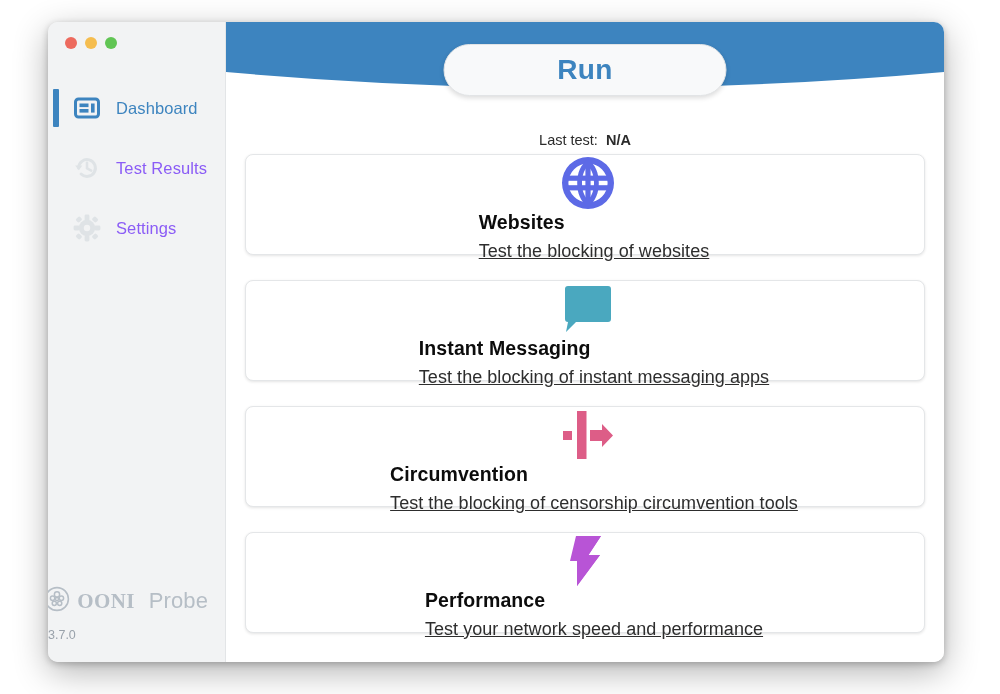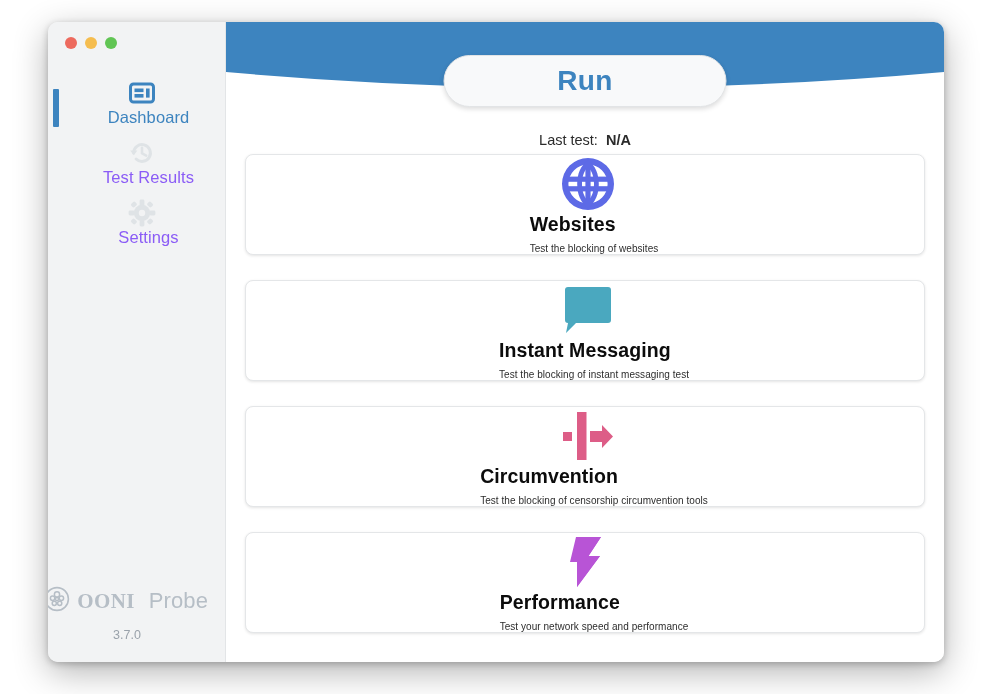--- a/index.html
+++ b/index.html
@@ -69,21 +69,20 @@
     width: 100%;
   }
 
   .nav-item {
     position: relative;
     display: flex;
     align-items: center;
     height: 60px;
     padding-left: 24px;
     cursor: default;
-    flex-direction: column;
   }
   .nav-item .bar {
     position: absolute;
     left: 5px;
     top: 11px;
     width: 6px;
     height: 38px;
     background: #3d84bf;
     border-radius: 1px;
     display: none;
@@ -105,21 +104,21 @@
   .nav-item.active .nav-label { color: #3d84bf; }
   .nav-item.dim .nav-label    { color: #8b5cf6; }
 
   
   .brand {
     position: absolute;
     bottom: 20px;
     left: 0;
     width: 178px;
     padding-right: 18px;
-    text-align: center;
+    text-align: left;
   }
   .brand-row {
     display: flex;
     align-items: center;
     justify-content: flex-end;
     gap: 7px;
   }
   .brand-word {
     font-family: "Liberation Serif", "DejaVu Serif", serif;
     font-weight: bold;
@@ -170,21 +169,20 @@
     width: 283px;
     height: 52px;
     background: #f8f9fa;
     border: 1px solid #e2e4e6;
     border-radius: 26px;
     display: flex;
     align-items: center;
     justify-content: center;
     box-shadow: 0 2px 5px rgba(0,0,0,0.14);
     cursor: pointer;
-    margin-top: 11px;
   }
   .run-label {
     font-size: 28px;
     font-weight: bold;
     color: #3d84bf;
     letter-spacing: 0.3px;
   }
 
   .last-test {
     position: absolute;
@@ -233,23 +231,24 @@
 
   .card-text { display: flex; flex-direction: column; }
   .card-title {
     font-size: 19.5px;
     font-weight: bold;
     color: #0c0c0c;
     letter-spacing: 0.1px;
     margin-bottom: 7px;
   }
   .card-desc {
-    font-size: 10px;
+    font-size: 18px;
     color: #2d2d2d;
     letter-spacing: 0.05px;
+    text-decoration: underline;
   }
 </style>
 </head>
 <body>
 
 <div class="desktop">
 
   <div class="window">
 
     <div class="sidebar">
@@ -377,21 +376,21 @@
 
         <div class="card">
           <span class="card-icon">
             <svg width="56" height="56" viewBox="0 0 56 56">
               <path d="M5 8 Q5 5 8 5 L48 5 Q51 5 51 8 L51 38 Q51 41 48 41
                        L16 41 L6 51 L8 41 Q5 41 5 38 Z" fill="#4aa8bf"></path>
             </svg>
           </span>
           <span class="card-text">
             <span class="card-title">Instant Messaging</span>
-            <span class="card-desc">Test the blocking of instant messaging test</span>
+            <span class="card-desc">Test the blocking of instant messaging apps</span>
           </span>
         </div>
 
         <div class="card">
           <span class="card-icon">
             <svg width="56" height="56" viewBox="0 0 56 56">
               <g fill="#dd5d87">
                 <rect x="3" y="24" width="9" height="9"></rect>
                 <rect x="17" y="4" width="9.5" height="48"></rect>
                 <path d="M30 23 L42 23 L42 17 L53 28.5 L42 40 L42 34 L30 34 Z"></path>

